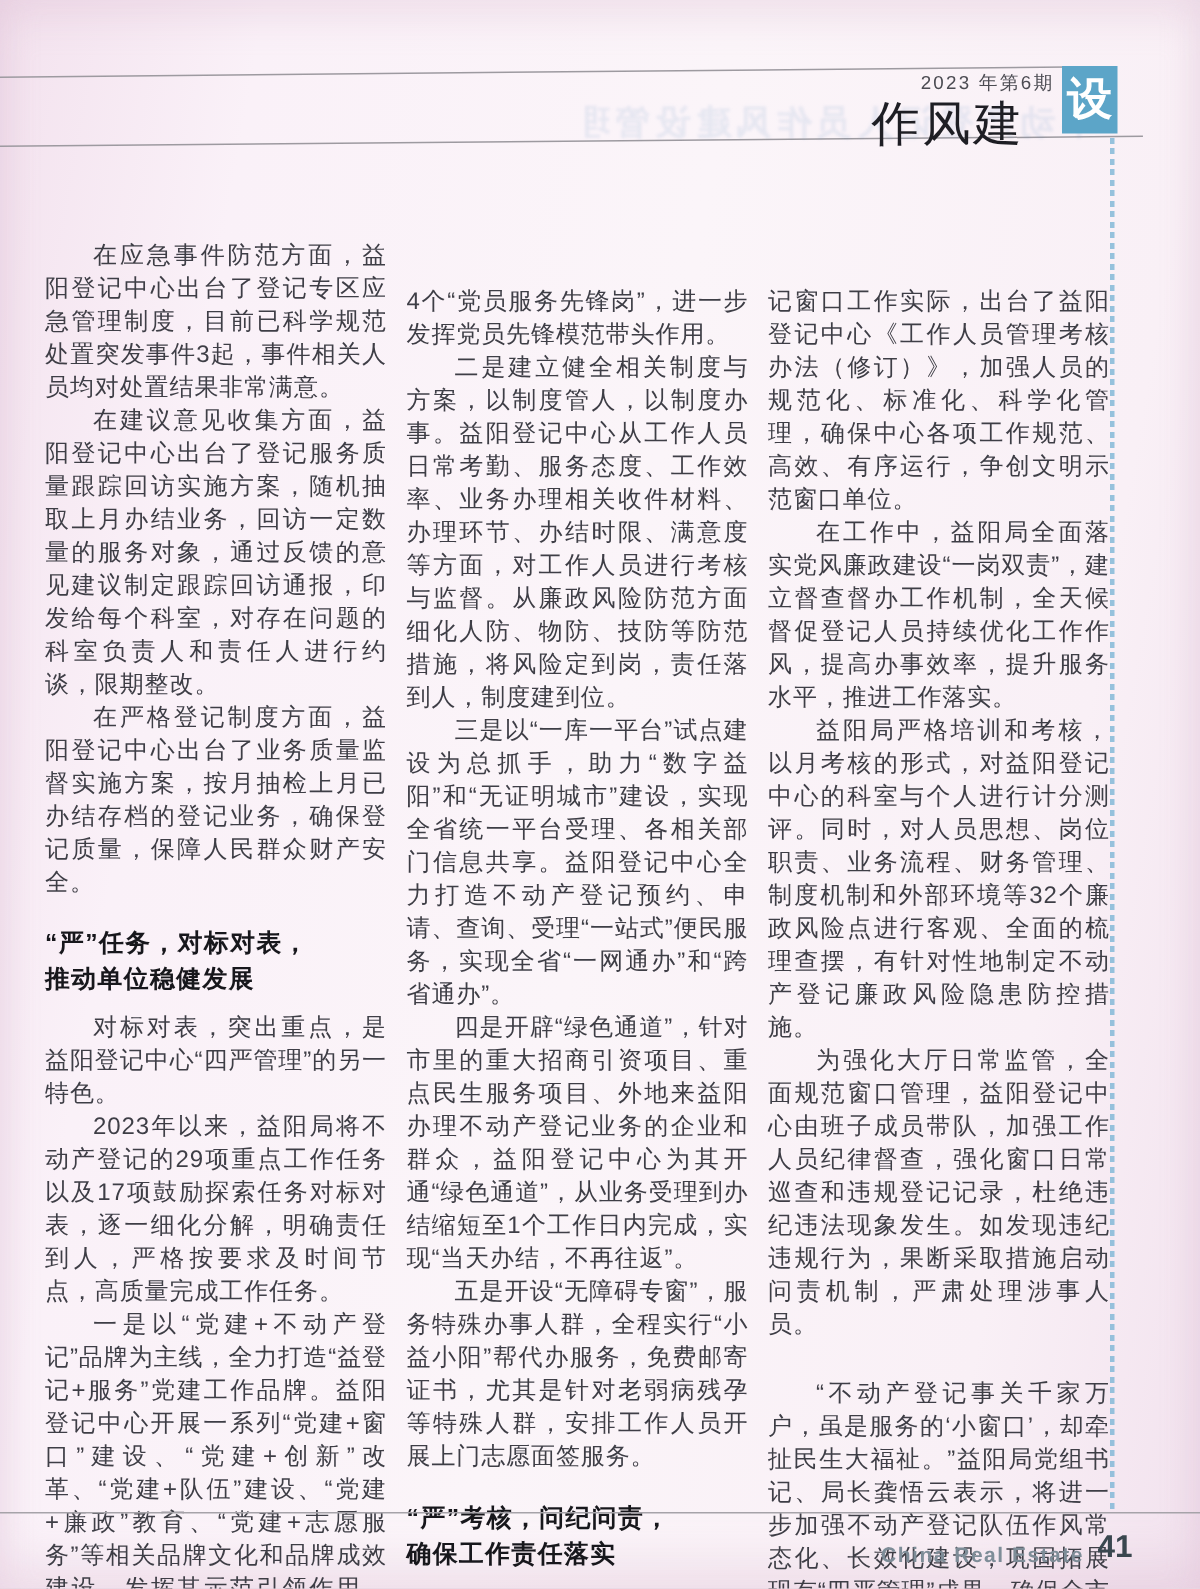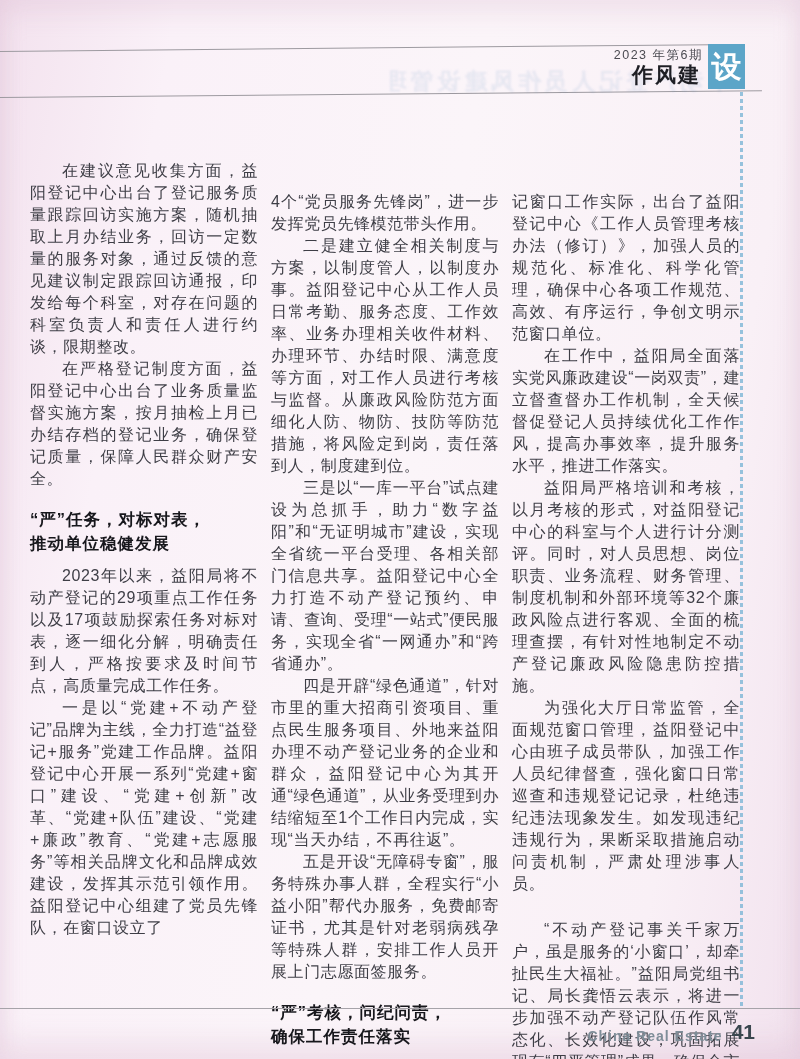--- a/index.html
+++ b/index.html
@@ -20,22 +20,22 @@
   .rule-1{left:0;top:51px;width:712px;transform:rotate(-0.55deg);}
   .rule-2{left:0;top:97px;width:762px;transform:rotate(-0.5deg);}
   .rule-bottom{left:0;top:1008px;width:800px;background:#a6a3a9;}
 
   
   .issue{
     position:absolute;top:47px;right:97px;
     font-size:12.5px;color:#4b4b52;letter-spacing:1.5px;
   }
   .section-title{
-    position:absolute;top:61px;right:99px;
-    font-size:21px;font-weight:700;color:#1e1e24;letter-spacing:2px;
+    position:absolute;top:61px;right:117px;
+    font-size:32px;font-weight:400;color:#1e1e24;letter-spacing:2px;
   }
   .section-badge{
     position:absolute;left:708px;top:44px;width:37px;height:45px;
     background:#5ca5c8;color:#fff;
     display:flex;align-items:center;justify-content:center;
     font-size:30px;font-weight:600;line-height:1;
   }
   .dash-line{
     position:absolute;left:740px;top:92px;width:3px;height:916px;
     background:repeating-linear-gradient(to bottom,#7db6d6 0 4px,rgba(0,0,0,0) 4px 7px);
@@ -93,24 +93,26 @@
   <div class="rule rule-2"></div>
 
   <div class="ghost">不动产登记人员作风建设管理</div>
 
   <div class="issue">2023 年第6期</div>
   <div class="section-title">作风建</div>
   <div class="section-badge">设</div>
   <div class="dash-line"></div>
 
   <div class="col col-1">
+      <p class="blk p">在应急事件防范方面，益阳登记中心出台了登记专区应急管理制度，目前已科学规范处置突发事件3起，事件相关人员均对处置结果非常满意。</p>
       <p class="blk p">在建议意见收集方面，益阳登记中心出台了登记服务质量跟踪回访实施方案，随机抽取上月办结业务，回访一定数量的服务对象，通过反馈的意见建议制定跟踪回访通报，印发给每个科室，对存在问题的科室负责人和责任人进行约谈，限期整改。</p>
       <p class="blk p">在严格登记制度方面，益阳登记中心出台了业务质量监督实施方案，按月抽检上月已办结存档的登记业务，确保登记质量，保障人民群众财产安全。</p>
       <h3 class="blk h">“严”任务，对标对表，
 推动单位稳健发展</h3>
+      <p class="blk p">对标对表，突出重点，是益阳登记中心“四严管理”的另一特色。</p>
       <p class="blk p">2023年以来，益阳局将不动产登记的29项重点工作任务以及17项鼓励探索任务对标对表，逐一细化分解，明确责任到人，严格按要求及时间节点，高质量完成工作任务。</p>
       <p class="blk p">一是以“党建+不动产登记”品牌为主线，全力打造“益登记+服务”党建工作品牌。益阳登记中心开展一系列“党建+窗口”建设、“党建+创新”改革、“党建+队伍”建设、“党建+廉政”教育、“党建+志愿服务”等相关品牌文化和品牌成效建设，发挥其示范引领作用。益阳登记中心组建了党员先锋队，在窗口设立了</p>
     </div>
   <div class="col col-2">
       <p class="blk pc">4个“党员服务先锋岗”，进一步发挥党员先锋模范带头作用。</p>
       <p class="blk p">二是建立健全相关制度与方案，以制度管人，以制度办事。益阳登记中心从工作人员日常考勤、服务态度、工作效率、业务办理相关收件材料、办理环节、办结时限、满意度等方面，对工作人员进行考核与监督。从廉政风险防范方面细化人防、物防、技防等防范措施，将风险定到岗，责任落到人，制度建到位。</p>
       <p class="blk p">三是以“一库一平台”试点建设为总抓手，助力“数字益阳”和“无证明城市”建设，实现全省统一平台受理、各相关部门信息共享。益阳登记中心全力打造不动产登记预约、申请、查询、受理“一站式”便民服务，实现全省“一网通办”和“跨省通办”。</p>
       <p class="blk p">四是开辟“绿色通道”，针对市里的重大招商引资项目、重点民生服务项目、外地来益阳办理不动产登记业务的企业和群众，益阳登记中心为其开通“绿色通道”，从业务受理到办结缩短至1个工作日内完成，实现“当天办结，不再往返”。</p>
       <p class="blk p">五是开设“无障碍专窗”，服务特殊办事人群，全程实行“小益小阳”帮代办服务，免费邮寄证书，尤其是针对老弱病残孕等特殊人群，安排工作人员开展上门志愿面签服务。</p>
       <h3 class="blk h">“严”考核，问纪问责，

